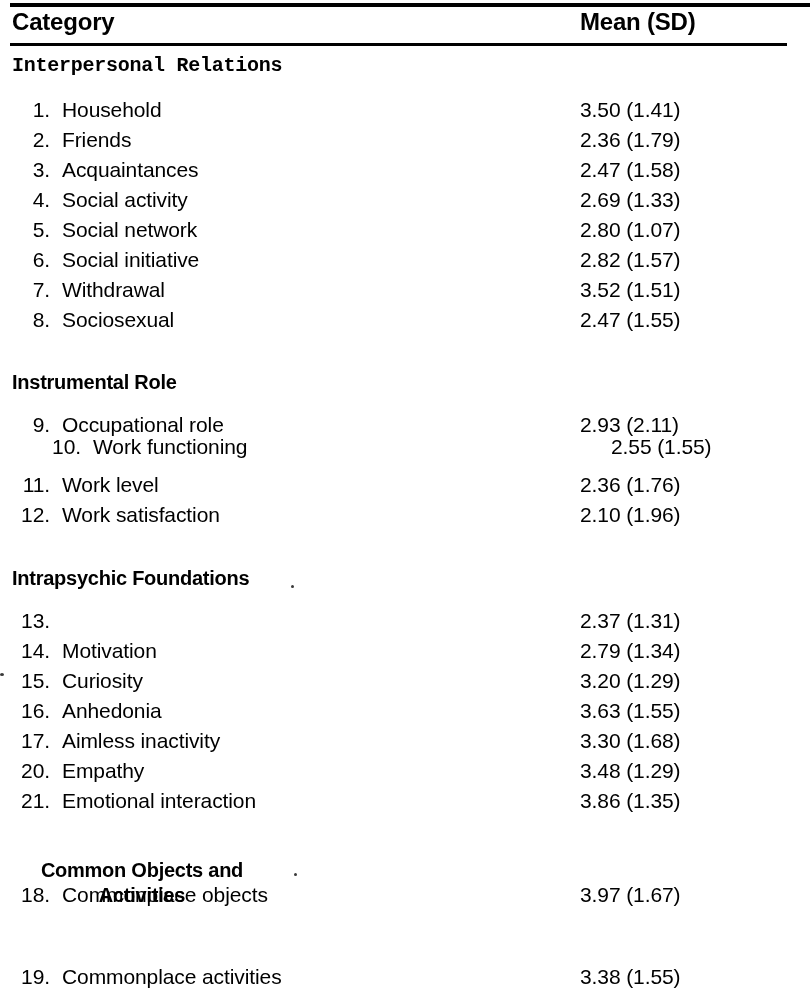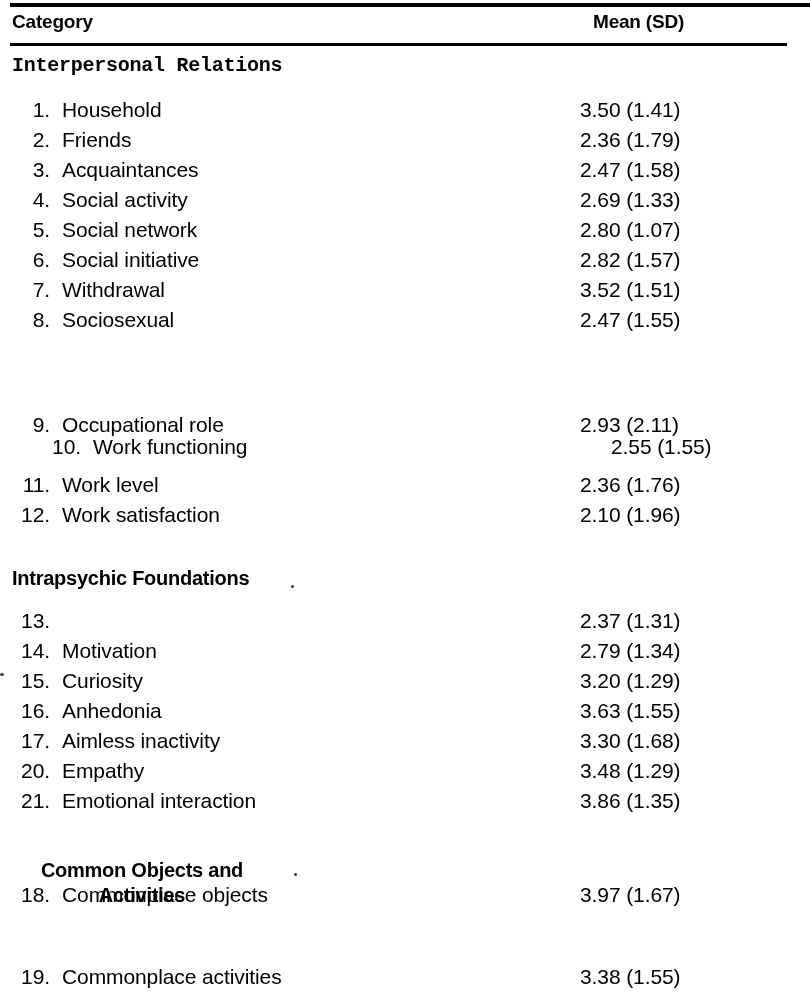--- a/index.html
+++ b/index.html
@@ -54,24 +54,23 @@
   }
   .col-category {
     position: absolute;
     left: 12px;
     top: 0;
   }
   .col-value-head {
     position: absolute;
     left: 580px;
     top: 0;
-    margin-left: 13px;
   }
   .col-category, .col-value-head {
-    font-size: 19px;
+    font-size: 24px;
     font-weight: bold;
     letter-spacing: -0.2px;
     line-height: 24px;
     white-space: nowrap;
   }
 
   
   .section-heading {
     position: absolute;
     left: 12px;
@@ -170,20 +169,21 @@
     <span class="row-num">7.</span>
     <span class="row-label">Withdrawal</span>
     <span class="row-value">3.52 (1.51)</span>
   </div>
   <div class="data-row" style="top:307px;">
     <span class="row-num">8.</span>
     <span class="row-label">Sociosexual</span>
     <span class="row-value">2.47 (1.55)</span>
   </div>
 
+  <div class="section-heading" style="top:370px;">Instrumental Role</div>
 
   <div class="data-row" style="top:412px;">
     <span class="row-num">9.</span>
     <span class="row-label">Occupational role</span>
     <span class="row-value">2.93 (2.11)</span>
   </div>
   <div class="data-row" style="top:434px;margin-left:31px;">
     <span class="row-num">10.</span>
     <span class="row-label">Work functioning</span>
     <span class="row-value">2.55 (1.55)</span>

